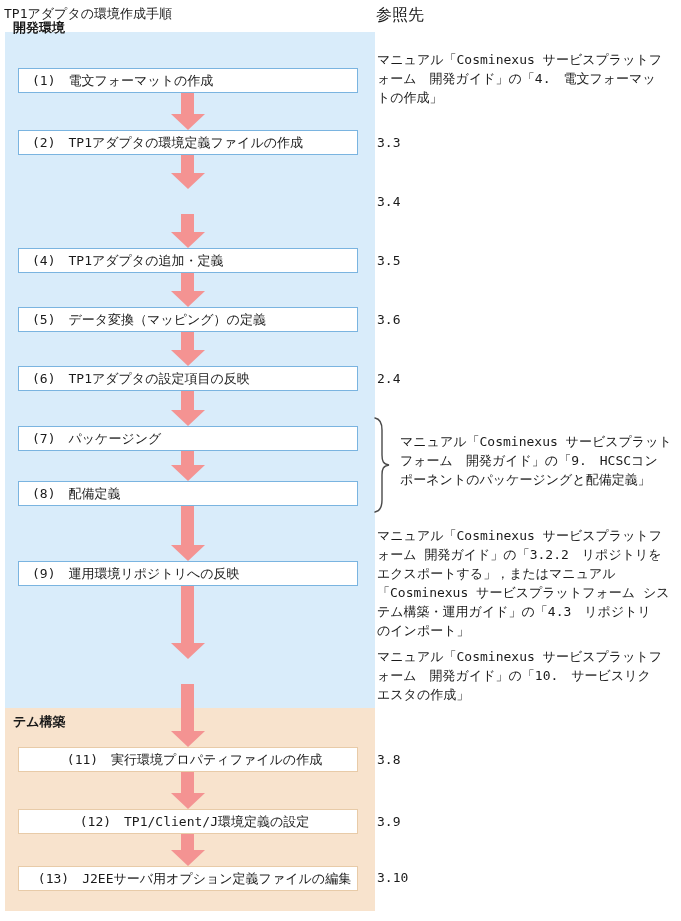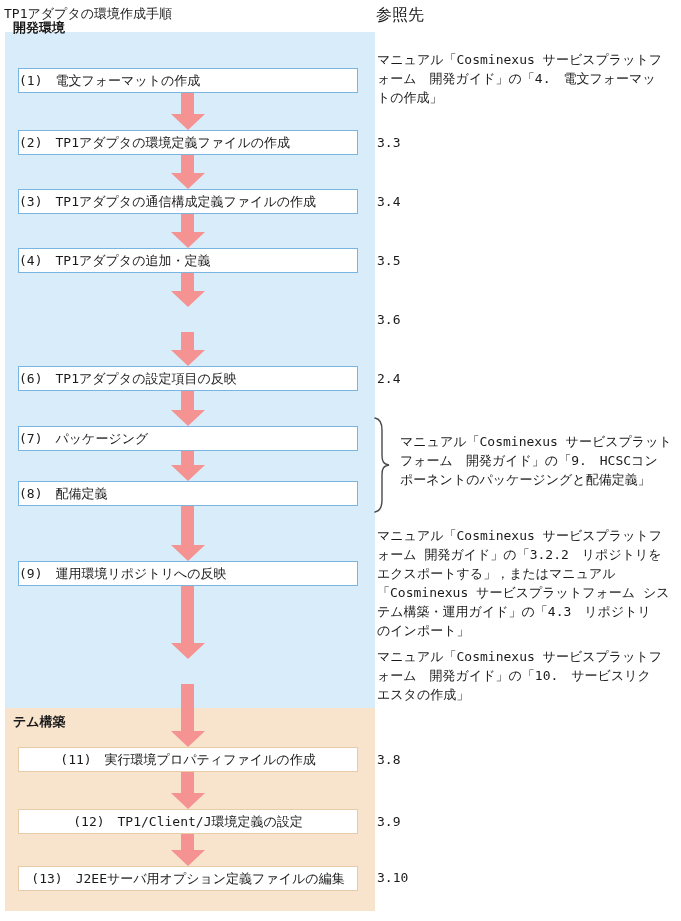--- a/index.html
+++ b/index.html
@@ -21,21 +21,21 @@
   .section{position:absolute;left:5px;width:370px;}
   .section-dev{top:32px;height:676px;background:#d9ecfa;}
   .section-exec{top:708px;height:203px;background:#f8e3cd;}
   .section-label{position:absolute;left:13px;font-size:13px;font-weight:bold;}
   .label-dev{top:19px;}
   .label-exec{top:713px;}
 
   .step-box{
     position:absolute;left:18px;width:340px;height:25px;
     box-sizing:border-box;background:#ffffff;
-    line-height:23px;white-space:nowrap;
+    line-height:23px;padding-left:13px;white-space:nowrap;
     z-index:3;font-size:13px;
   }
   .step-box.dev{border:1px solid #7ab4e0;}
   .step-box.exec{border:1px solid #e8cba8;text-align:center;}
 
   .arrow{position:absolute;left:171px;width:34px;z-index:2;}
   .arrow .stem{position:absolute;left:10px;top:0;bottom:15px;width:13px;background:#f49392;}
   .arrow .head{
     position:absolute;left:0;bottom:0;width:0;height:0;
     border-left:17px solid transparent;border-right:17px solid transparent;
@@ -55,22 +55,22 @@
   <div class="ref-header">参照先</div>
 
   <div class="section section-dev"></div>
   <div class="section section-exec"></div>
 
   <div class="section-label label-dev">開発環境</div>
   <div class="section-label label-exec">テム構築</div>
 
   <div class="step-box dev" style="top:68px">(1)　電文フォーマットの作成</div>
   <div class="step-box dev" style="top:130px">(2)　TP1アダプタの環境定義ファイルの作成</div>
-  <div class="step-box dev" style="top:189px">(3)　TP1アダプタの通信構成定義ファイルの作成</div>
   <div class="step-box dev" style="top:248px">(4)　TP1アダプタの追加・定義</div>
+  <div class="step-box dev" style="top:307px">(5)　データ変換（マッピング）の定義</div>
   <div class="step-box dev" style="top:366px">(6)　TP1アダプタの設定項目の反映</div>
   <div class="step-box dev" style="top:426px">(7)　パッケージング</div>
   <div class="step-box dev" style="top:481px">(8)　配備定義</div>
   <div class="step-box dev" style="top:561px">(9)　運用環境リポジトリへの反映</div>
   <div class="step-box exec" style="top:747px">(11)　実行環境プロパティファイルの作成</div>
   <div class="step-box exec" style="top:809px">(12)　TP1/Client/J環境定義の設定</div>
   <div class="step-box exec" style="top:866px">(13)　J2EEサーバ用オプション定義ファイルの編集</div>
 
   <div class="arrow" style="top:93px;height:37px">
       <div class="stem"></div>

